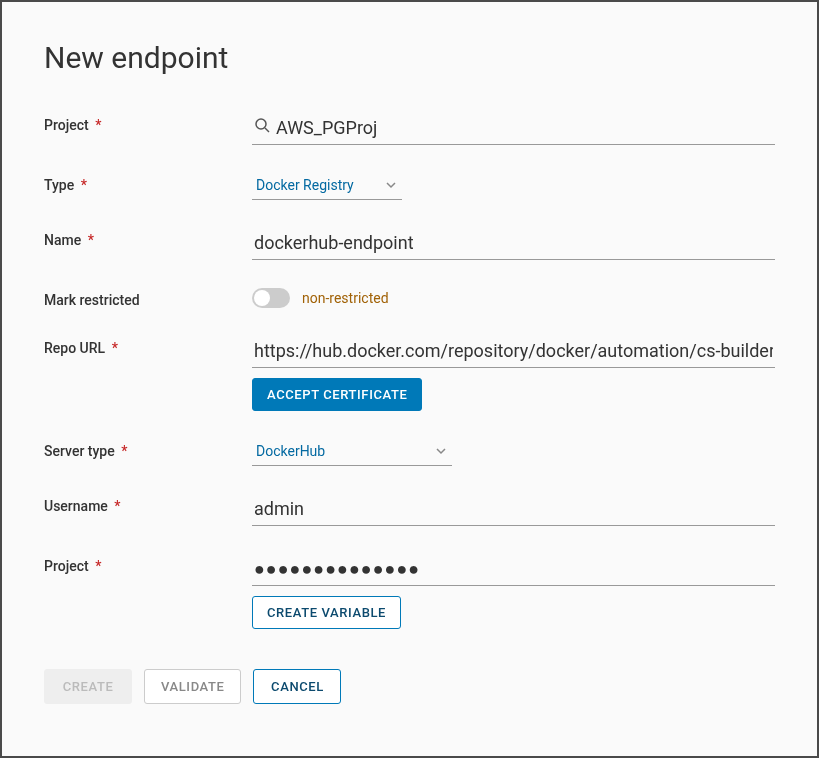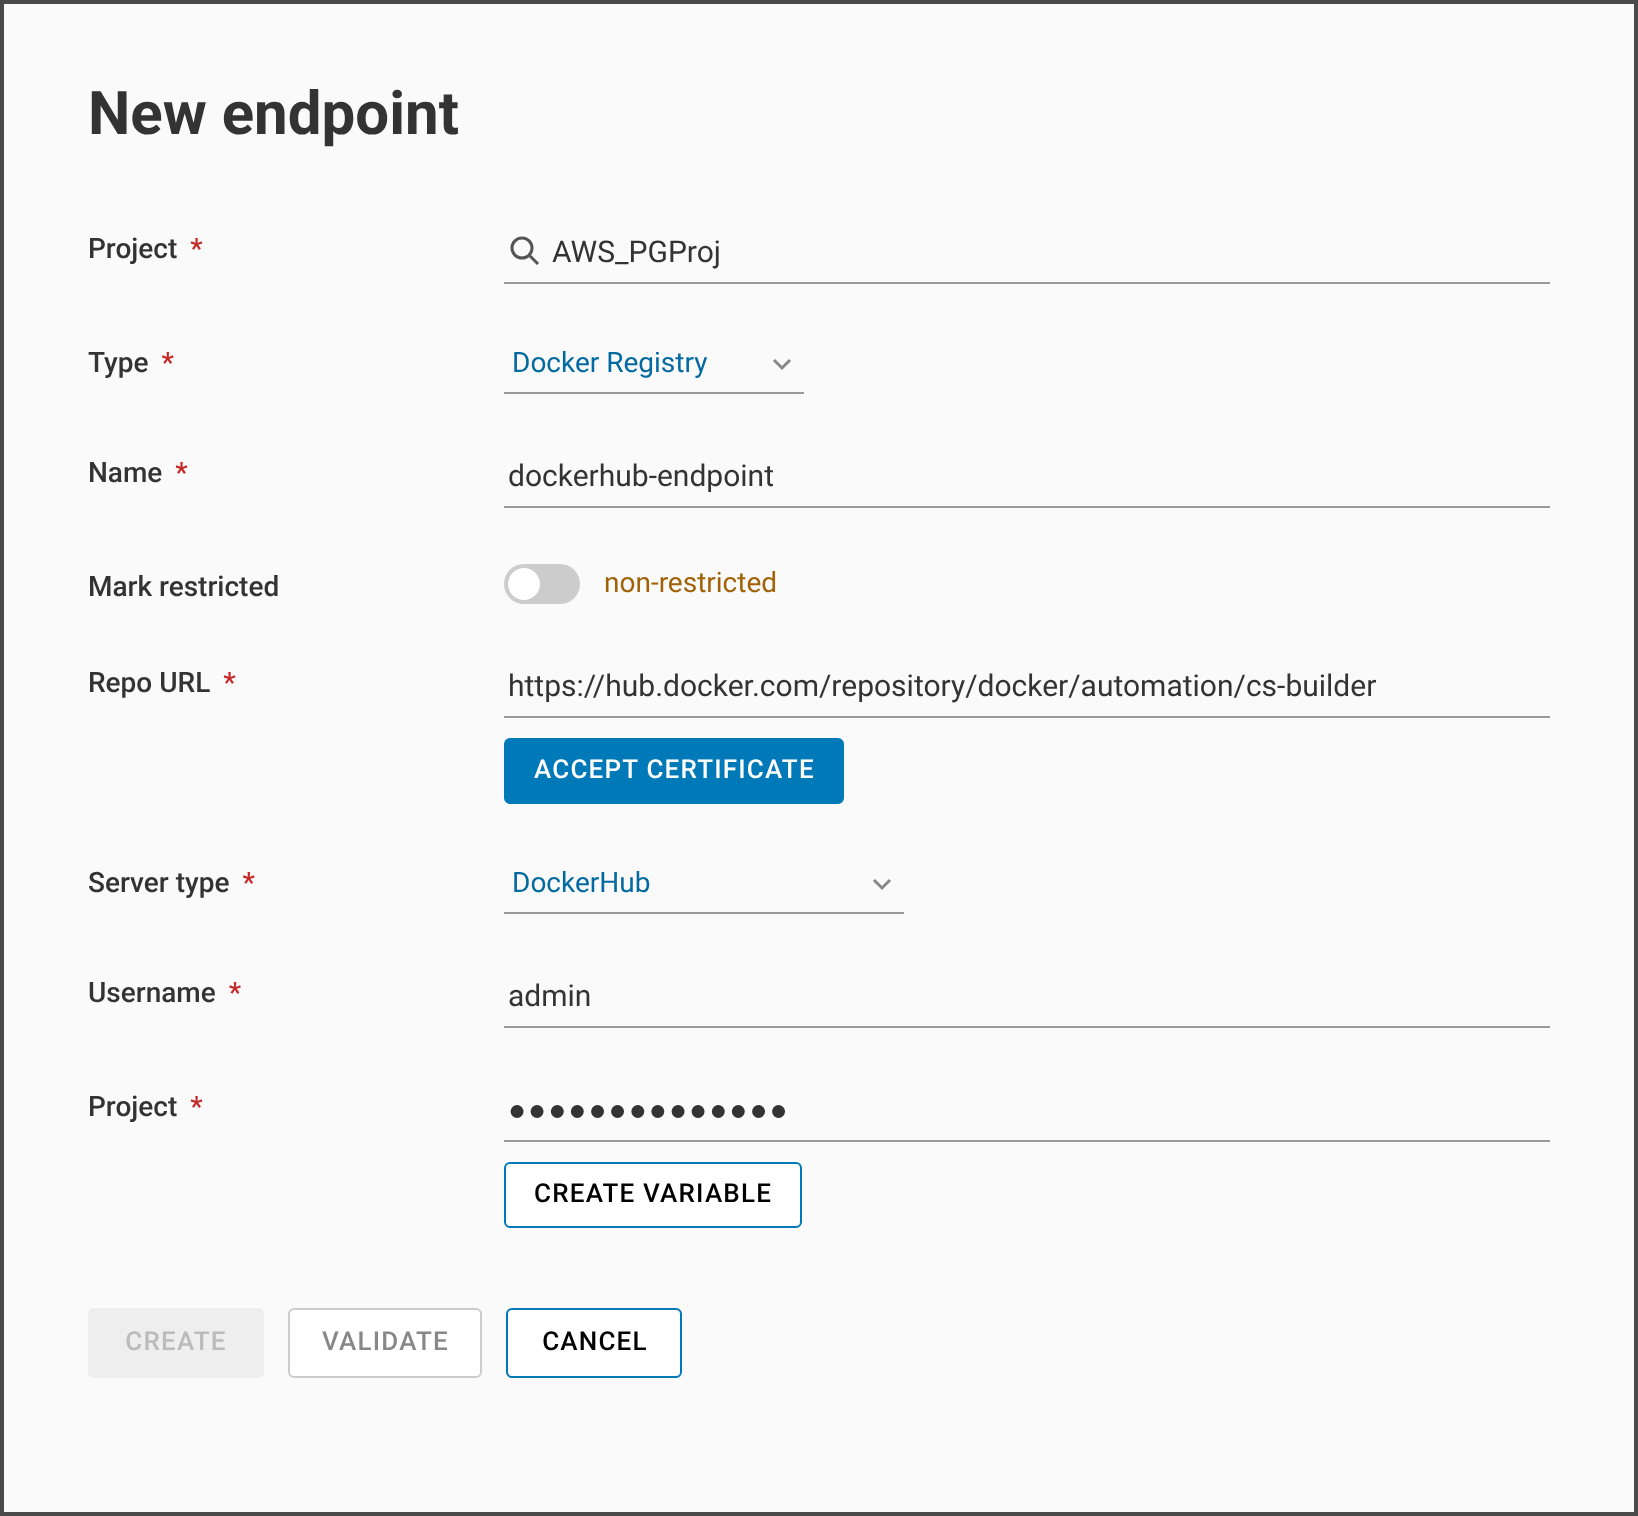--- a/index.html
+++ b/index.html
@@ -10,21 +10,21 @@
   }
   .window {
     width: 819px;
     height: 758px;
     border: 2px solid #4a4a4a;
     padding: 38px 42px 30px 42px;
     background: #fafafa;
   }
   .title {
     font-size: 30px;
-    font-weight: 700;
+    font-weight: 400;
     color: #333;
     margin-bottom: 38px;
   }
   .form-row {
     display: flex;
     align-items: flex-start;
     margin-bottom: 28px;
     justify-content: space-between;
   }
   .label-col {
@@ -38,21 +38,21 @@
   .required { color: #c62828; margin-left: 3px; }
   .field-col {
     flex: 1;
     min-width: 0;
   }
   .text-input {
     width: 100%;
     border: none;
     border-bottom: 1px solid #999;
     background: transparent;
-    font-size: 15px;
+    font-size: 18px;
     padding: 4px 2px 6px 2px;
     color: #333;
     font-family: inherit;
   }
   .input-with-icon {
     position: relative;
     width: 100%;
   }
   .input-with-icon .icon-search {
     position: absolute;
@@ -126,21 +126,21 @@
     font-family: inherit;
     text-align: center;
   }
   .btn-solid-primary {
     background: #0079b8;
     color: #fff;
     border: 1px solid #0079b8;
   }
   .btn-outline-primary {
     background: #fff;
-    color: #000000;
+    color: #0c4a6e;
     border: 1px solid #0079b8;
   }
   .btn-outline-muted {
     background: #fff;
     color: #888;
     border: 1px solid #ccc;
   }
   .btn-disabled {
     background: #eee;
     color: #bbb;

